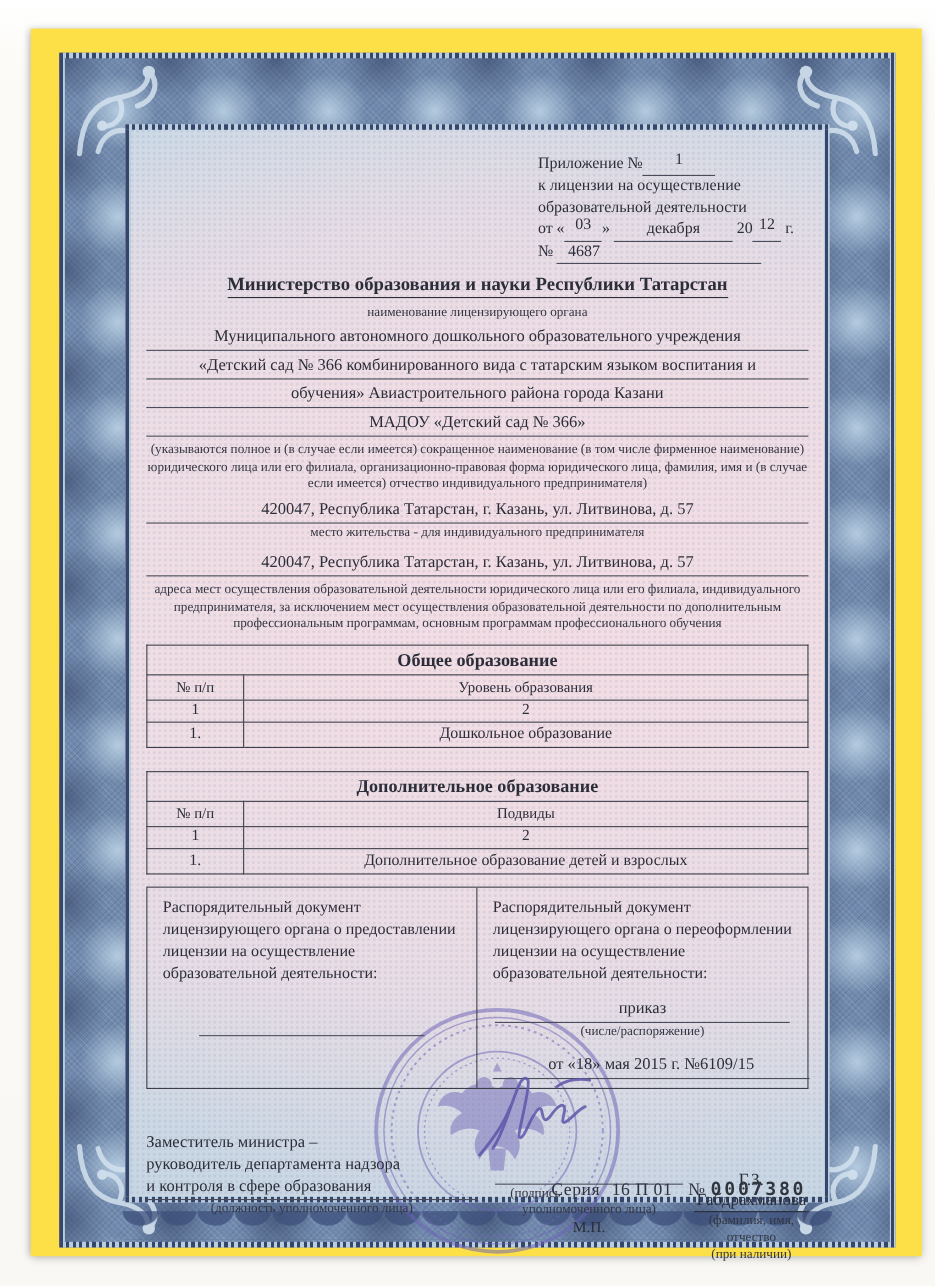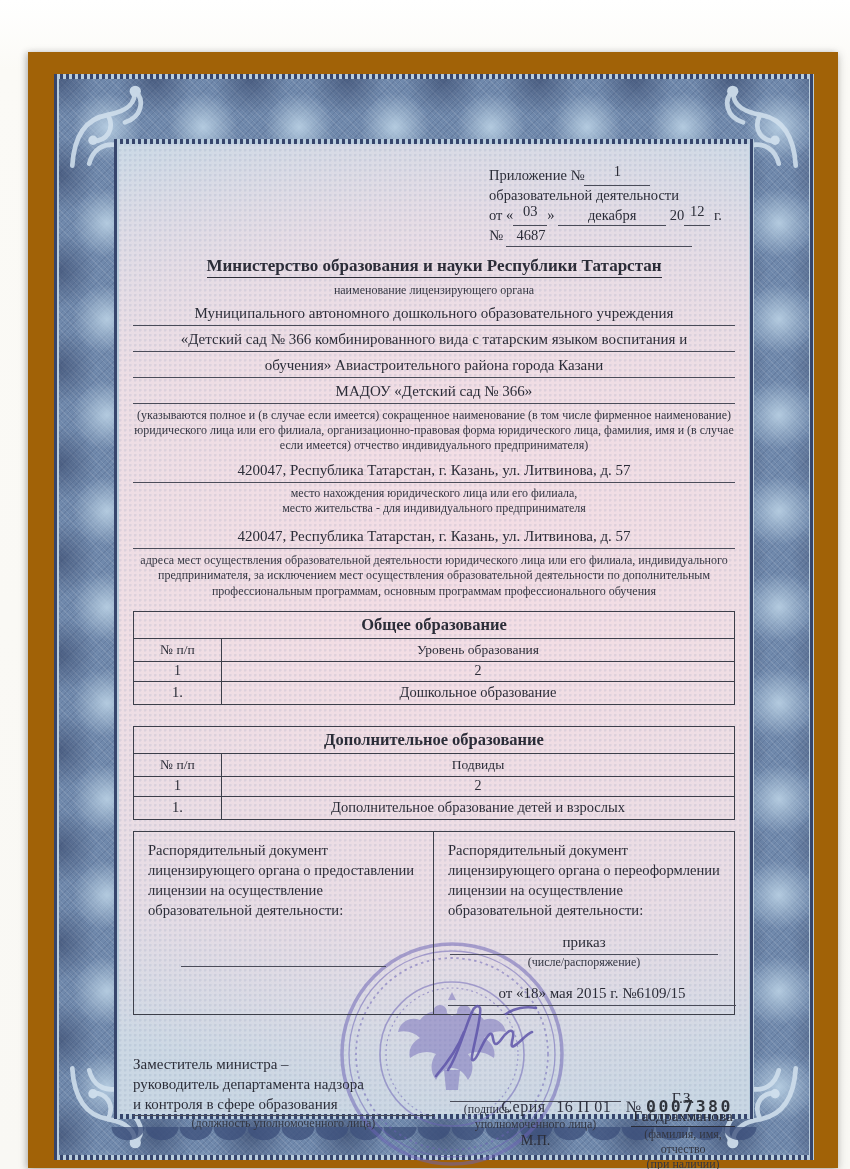--- a/index.html
+++ b/index.html
@@ -3,22 +3,22 @@
 <meta charset="utf-8">
 <style>
   html,body{margin:0;padding:0;}
   body{
     width:850px;height:1169px;position:relative;overflow:hidden;
     background:linear-gradient(180deg,#ffffff 0%,#fbfaf6 6%,#f9f8f4 100%);
     font-family:"Liberation Serif","DejaVu Serif",serif;
     color:#2b2d38;
   }
   .paper{
-    position:absolute;left:28px;top:52px;width:810px;height:1116px;
-    background:#a16207;
+    position:absolute;left:28px;top:26px;width:810px;height:1116px;
+    background:#fde047;
     box-shadow:0 2px 8px rgba(60,60,60,.35), -3px 0 5px rgba(120,120,120,.18);
   }
   
   .frame{
     position:absolute;left:26px;right:24px;top:22px;bottom:8px;
     background-color:#7089ac;
     background-image:
       radial-gradient(closest-side, rgba(183,206,226,.95), rgba(183,206,226,0) 72%),
       radial-gradient(closest-side, rgba(52,68,104,.62), rgba(52,68,104,0) 78%),
       repeating-linear-gradient(45deg, rgba(255,255,255,.10) 0 1px, transparent 1px 4px),
@@ -142,36 +142,36 @@
       </g>
       <circle cx="79" cy="11" r="6" fill="#d3e2ef"></circle>
       <circle cx="34" cy="63" r="5" fill="#d3e2ef"></circle>
     </svg>
 
     <div class="inner">
       <div class="content">
 
         <div class="appendix">
           <div><span>Приложение №</span><span class="fill f-num1"><span class="raise">1</span></span></div>
+          <div>к лицензии на осуществление</div>
           <div>образовательной деятельности</div>
           <div><span>от «</span><span class="fill f-day"><span class="raise">03</span></span><span>»</span> <span class="fill f-month">декабря</span> <span>20</span><span class="fill f-year"><span class="raise">12</span></span> <span>г.</span></div>
           <div><span>№</span> <span class="fill f-licno">4687</span></div>
         </div>
 
         <div class="title"><span>Министерство образования и науки Республики Татарстан</span></div>
         <div class="cap cap-tight">наименование лицензирующего органа</div>
 
         <div class="ruled" style="margin-top:2px;">Муниципального автономного дошкольного образовательного учреждения</div>
         <div class="ruled">«Детский сад № 366 комбинированного вида с татарским языком воспитания и</div>
         <div class="ruled">обучения» Авиастроительного района города Казани</div>
         <div class="ruled">МАДОУ «Детский сад № 366»</div>
         <div class="cap para-cap">(указываются полное и (в случае если имеется) сокращенное наименование (в том числе фирменное наименование) юридического лица или его филиала, организационно-правовая форма юридического лица, фамилия, имя и (в случае если имеется) отчество индивидуального предпринимателя)</div>
 
         <div class="ruled" style="margin-top:3px;">420047, Республика Татарстан, г. Казань, ул. Литвинова, д. 57</div>
-        <div class="cap" style="margin-top:3px;">место нахождения юридического лица или его филиала,</div>
         <div class="cap">место жительства - для индивидуального предпринимателя</div>
 
         <div class="ruled" style="margin-top:7px;">420047, Республика Татарстан, г. Казань, ул. Литвинова, д. 57</div>
         <div class="cap para-cap">адреса мест осуществления образовательной деятельности юридического лица или его филиала, индивидуального предпринимателя, за исключением мест осуществления образовательной деятельности по дополнительным профессиональным программам, основным программам профессионального обучения</div>
 
         <table class="lic">
           <colgroup>
               <col class="c-num">
               <col>
             </colgroup>

